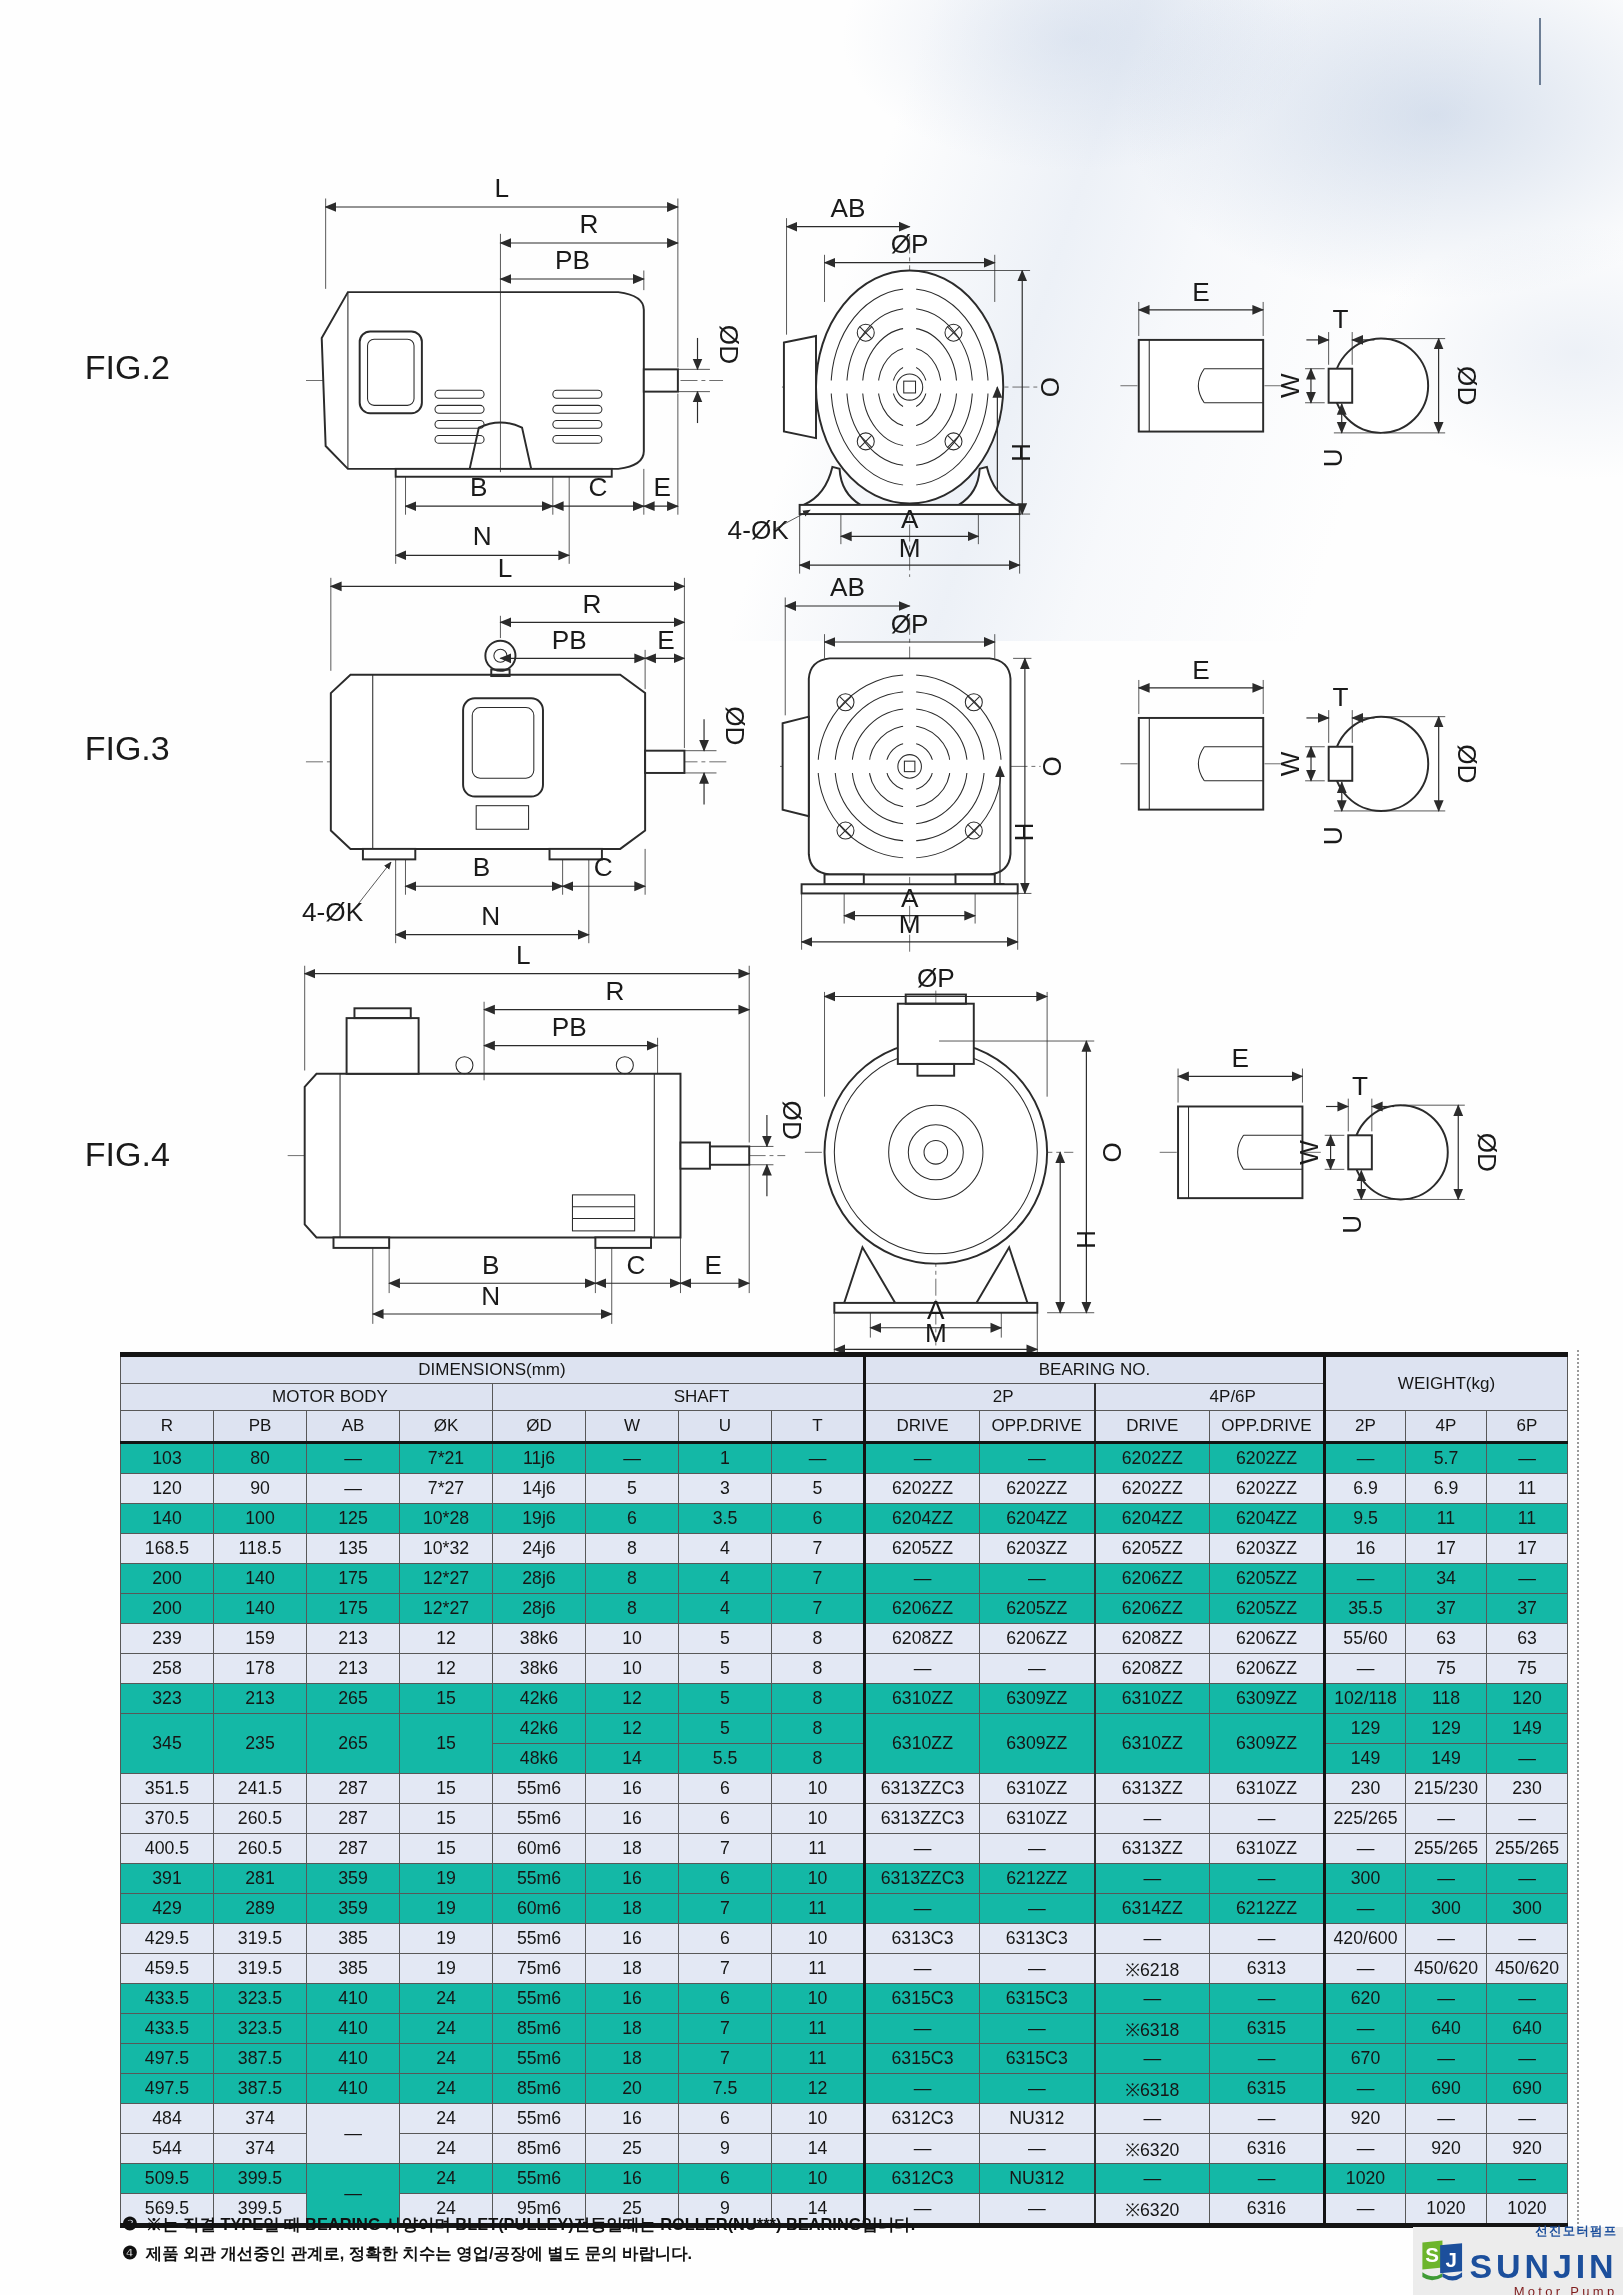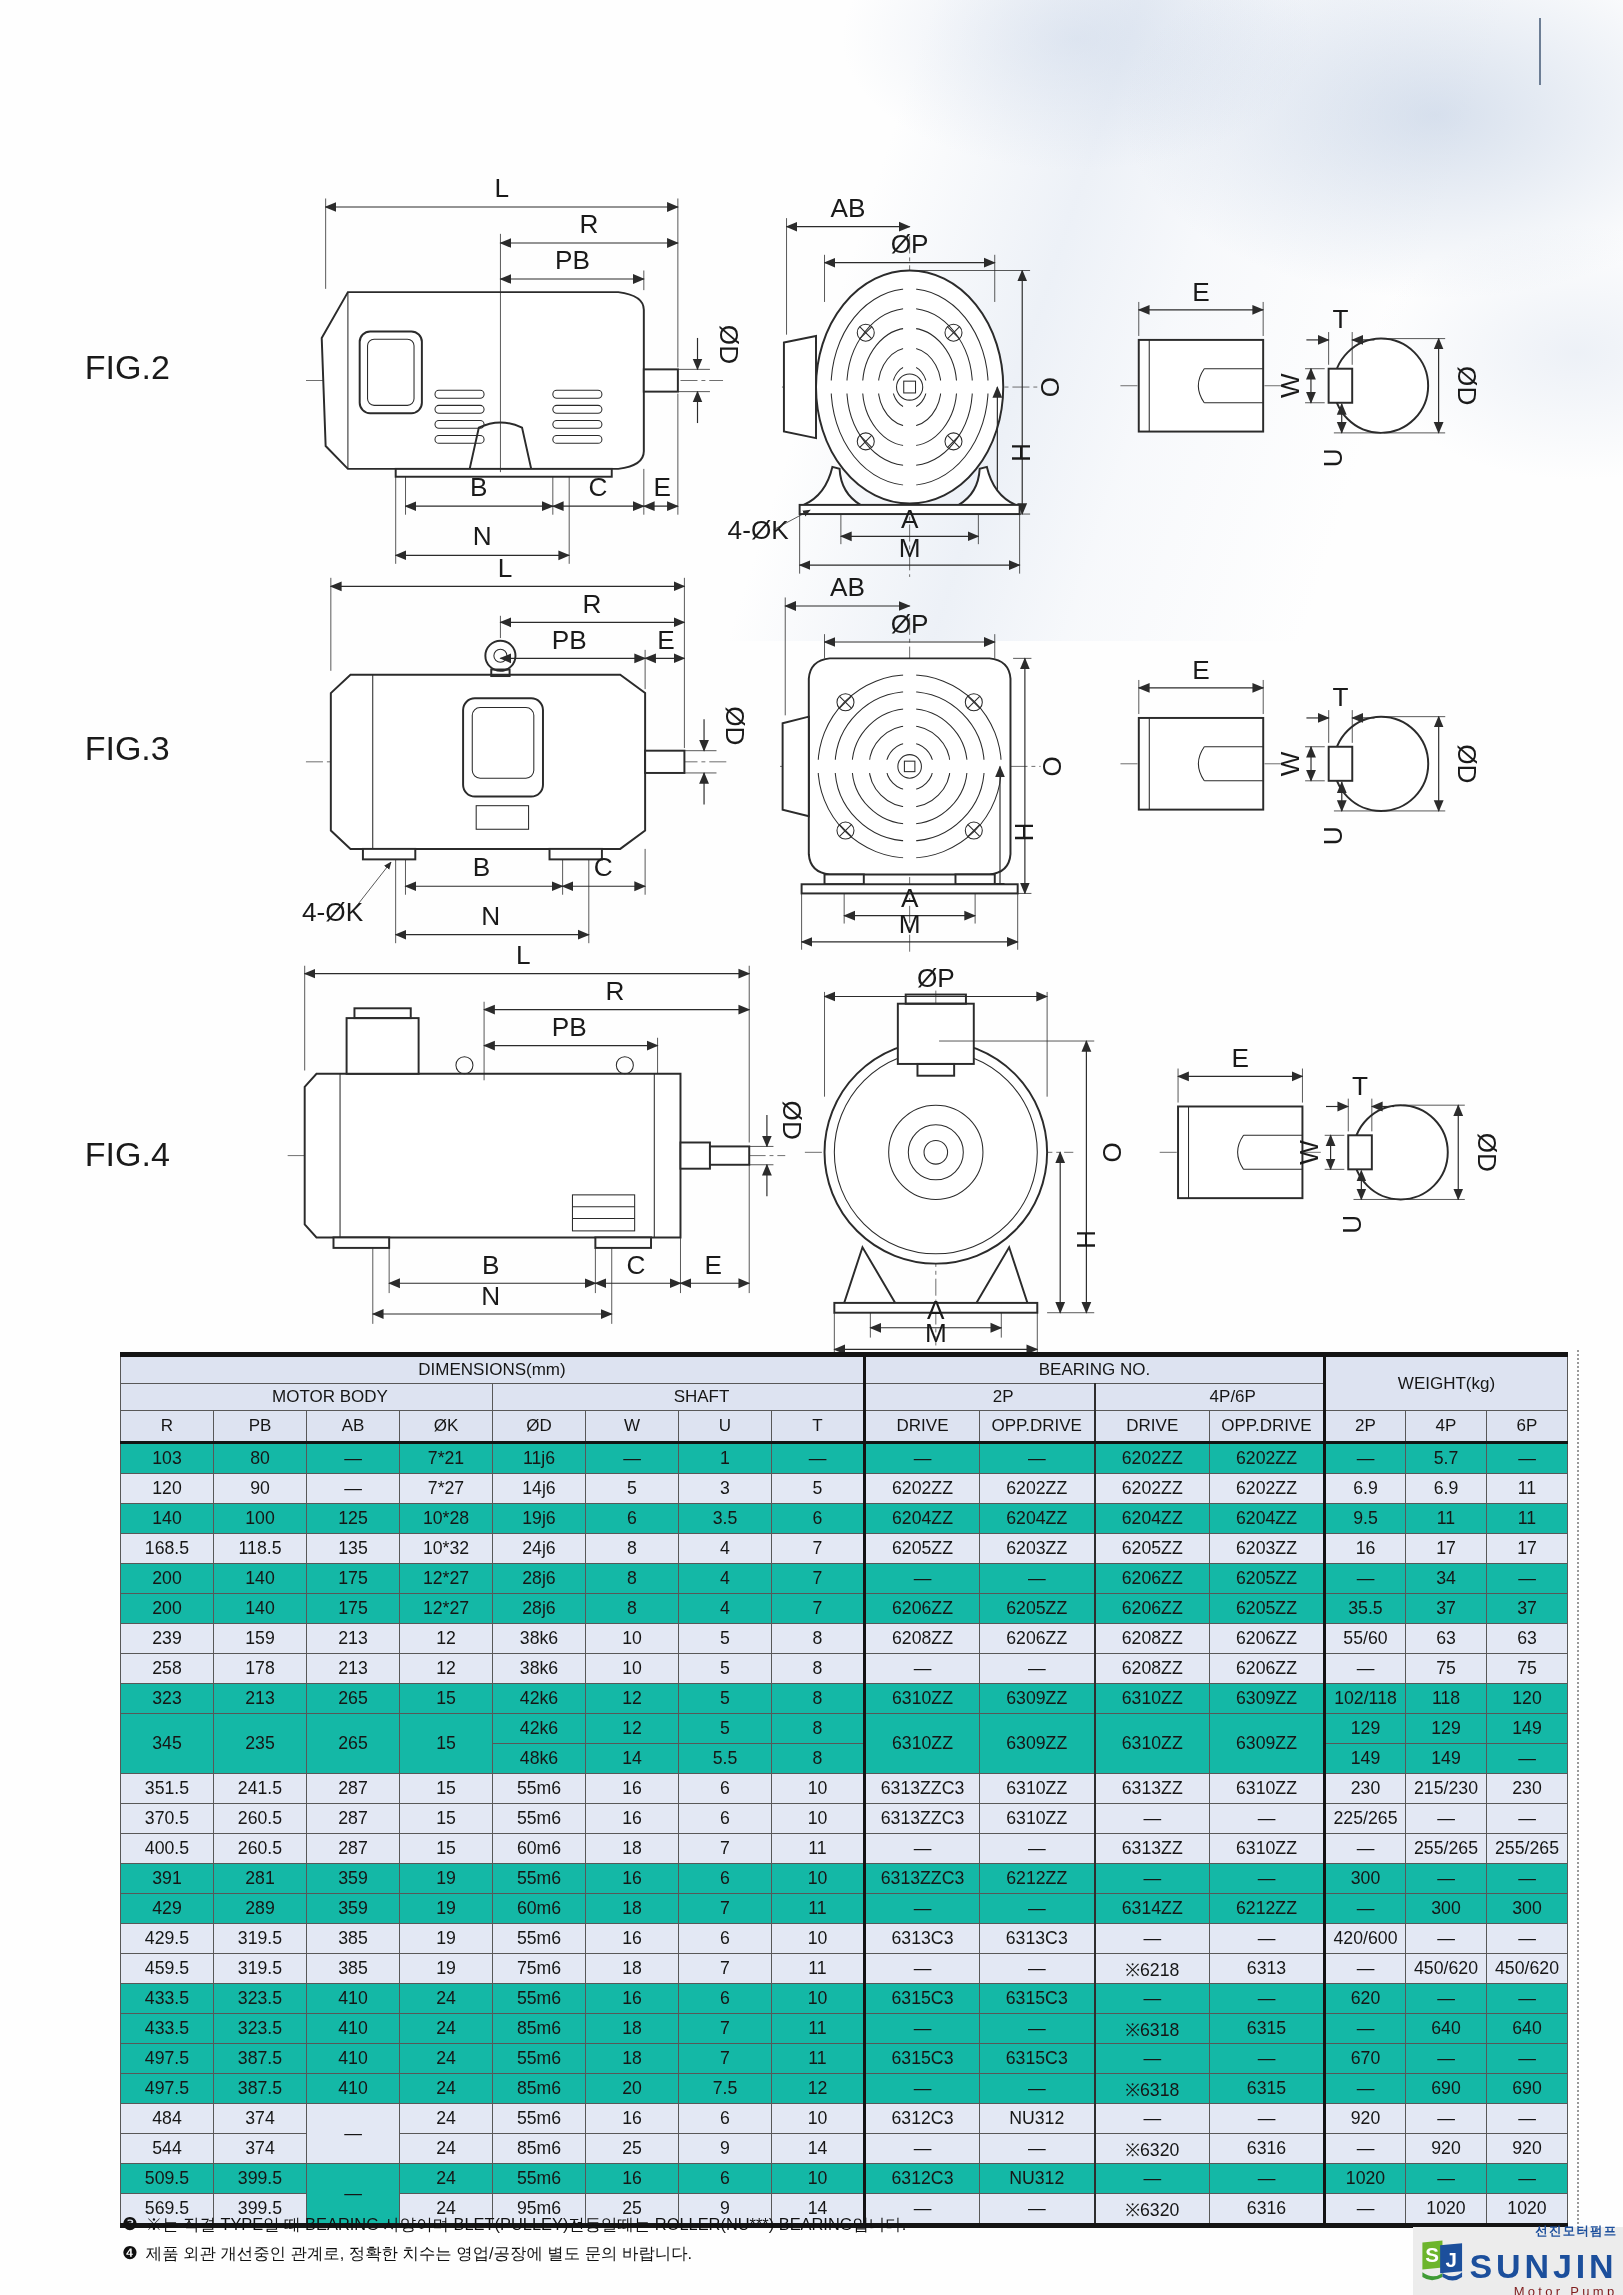--- a/index.html
+++ b/index.html
@@ -35,21 +35,21 @@
   .spec-table th,.spec-table td{border:1.3px solid #585858;text-align:center;vertical-align:middle;
     font-size:17.7px;color:#161616;padding:0;height:29px;font-weight:normal;white-space:nowrap;overflow:hidden;}
   .spec-table th{background:#dde3f1;font-size:17px;}
   .spec-table tr.h1 th{height:26px;}
   .spec-table tr.h2 th{height:26px;padding-left:47px;}
   .spec-table tr.h3 th{height:30px;border-bottom:3.3px solid #141414;}
   .spec-table tr.shade td{background:#e3e8f4;}
   .thickL{border-left:3.3px solid #141414 !important;}
   .medL{border-left:2px solid #2e2e2e !important;}
 
-  .notes{position:absolute;left:122px;top:2210px;font-size:16.4px;color:#101010;line-height:1.66;}
+  .notes{position:absolute;left:122px;top:2210px;font-size:16.4px;color:#101010;line-height:1.66;font-weight:bold;}
   .note{white-space:nowrap;}
   .bullet{margin-right:7.9px;font-size:17.7px;}
 
   .sj-box{position:absolute;left:1413px;top:2227px;width:211px;height:69px;background:#ececec;
     display:flex;align-items:center;gap:6.5px;padding:3.9px 6.5px 3.9px 7.9px;box-sizing:border-box;}
   .sj-right{flex:1;display:flex;flex-direction:column;align-items:flex-end;line-height:1;}
   .sj-kr{font-size:12.4px;color:#1c4f9c;font-weight:bold;letter-spacing:1.3px;margin-bottom:11px;}
   .sj-name{font-size:34px;font-weight:900;color:#1c4f9c;letter-spacing:3.9px;}
   .sj-sub{font-size:13px;color:#7f1d1d;font-weight:normal;letter-spacing:3.3px;margin-top:2px;}
 </style>

